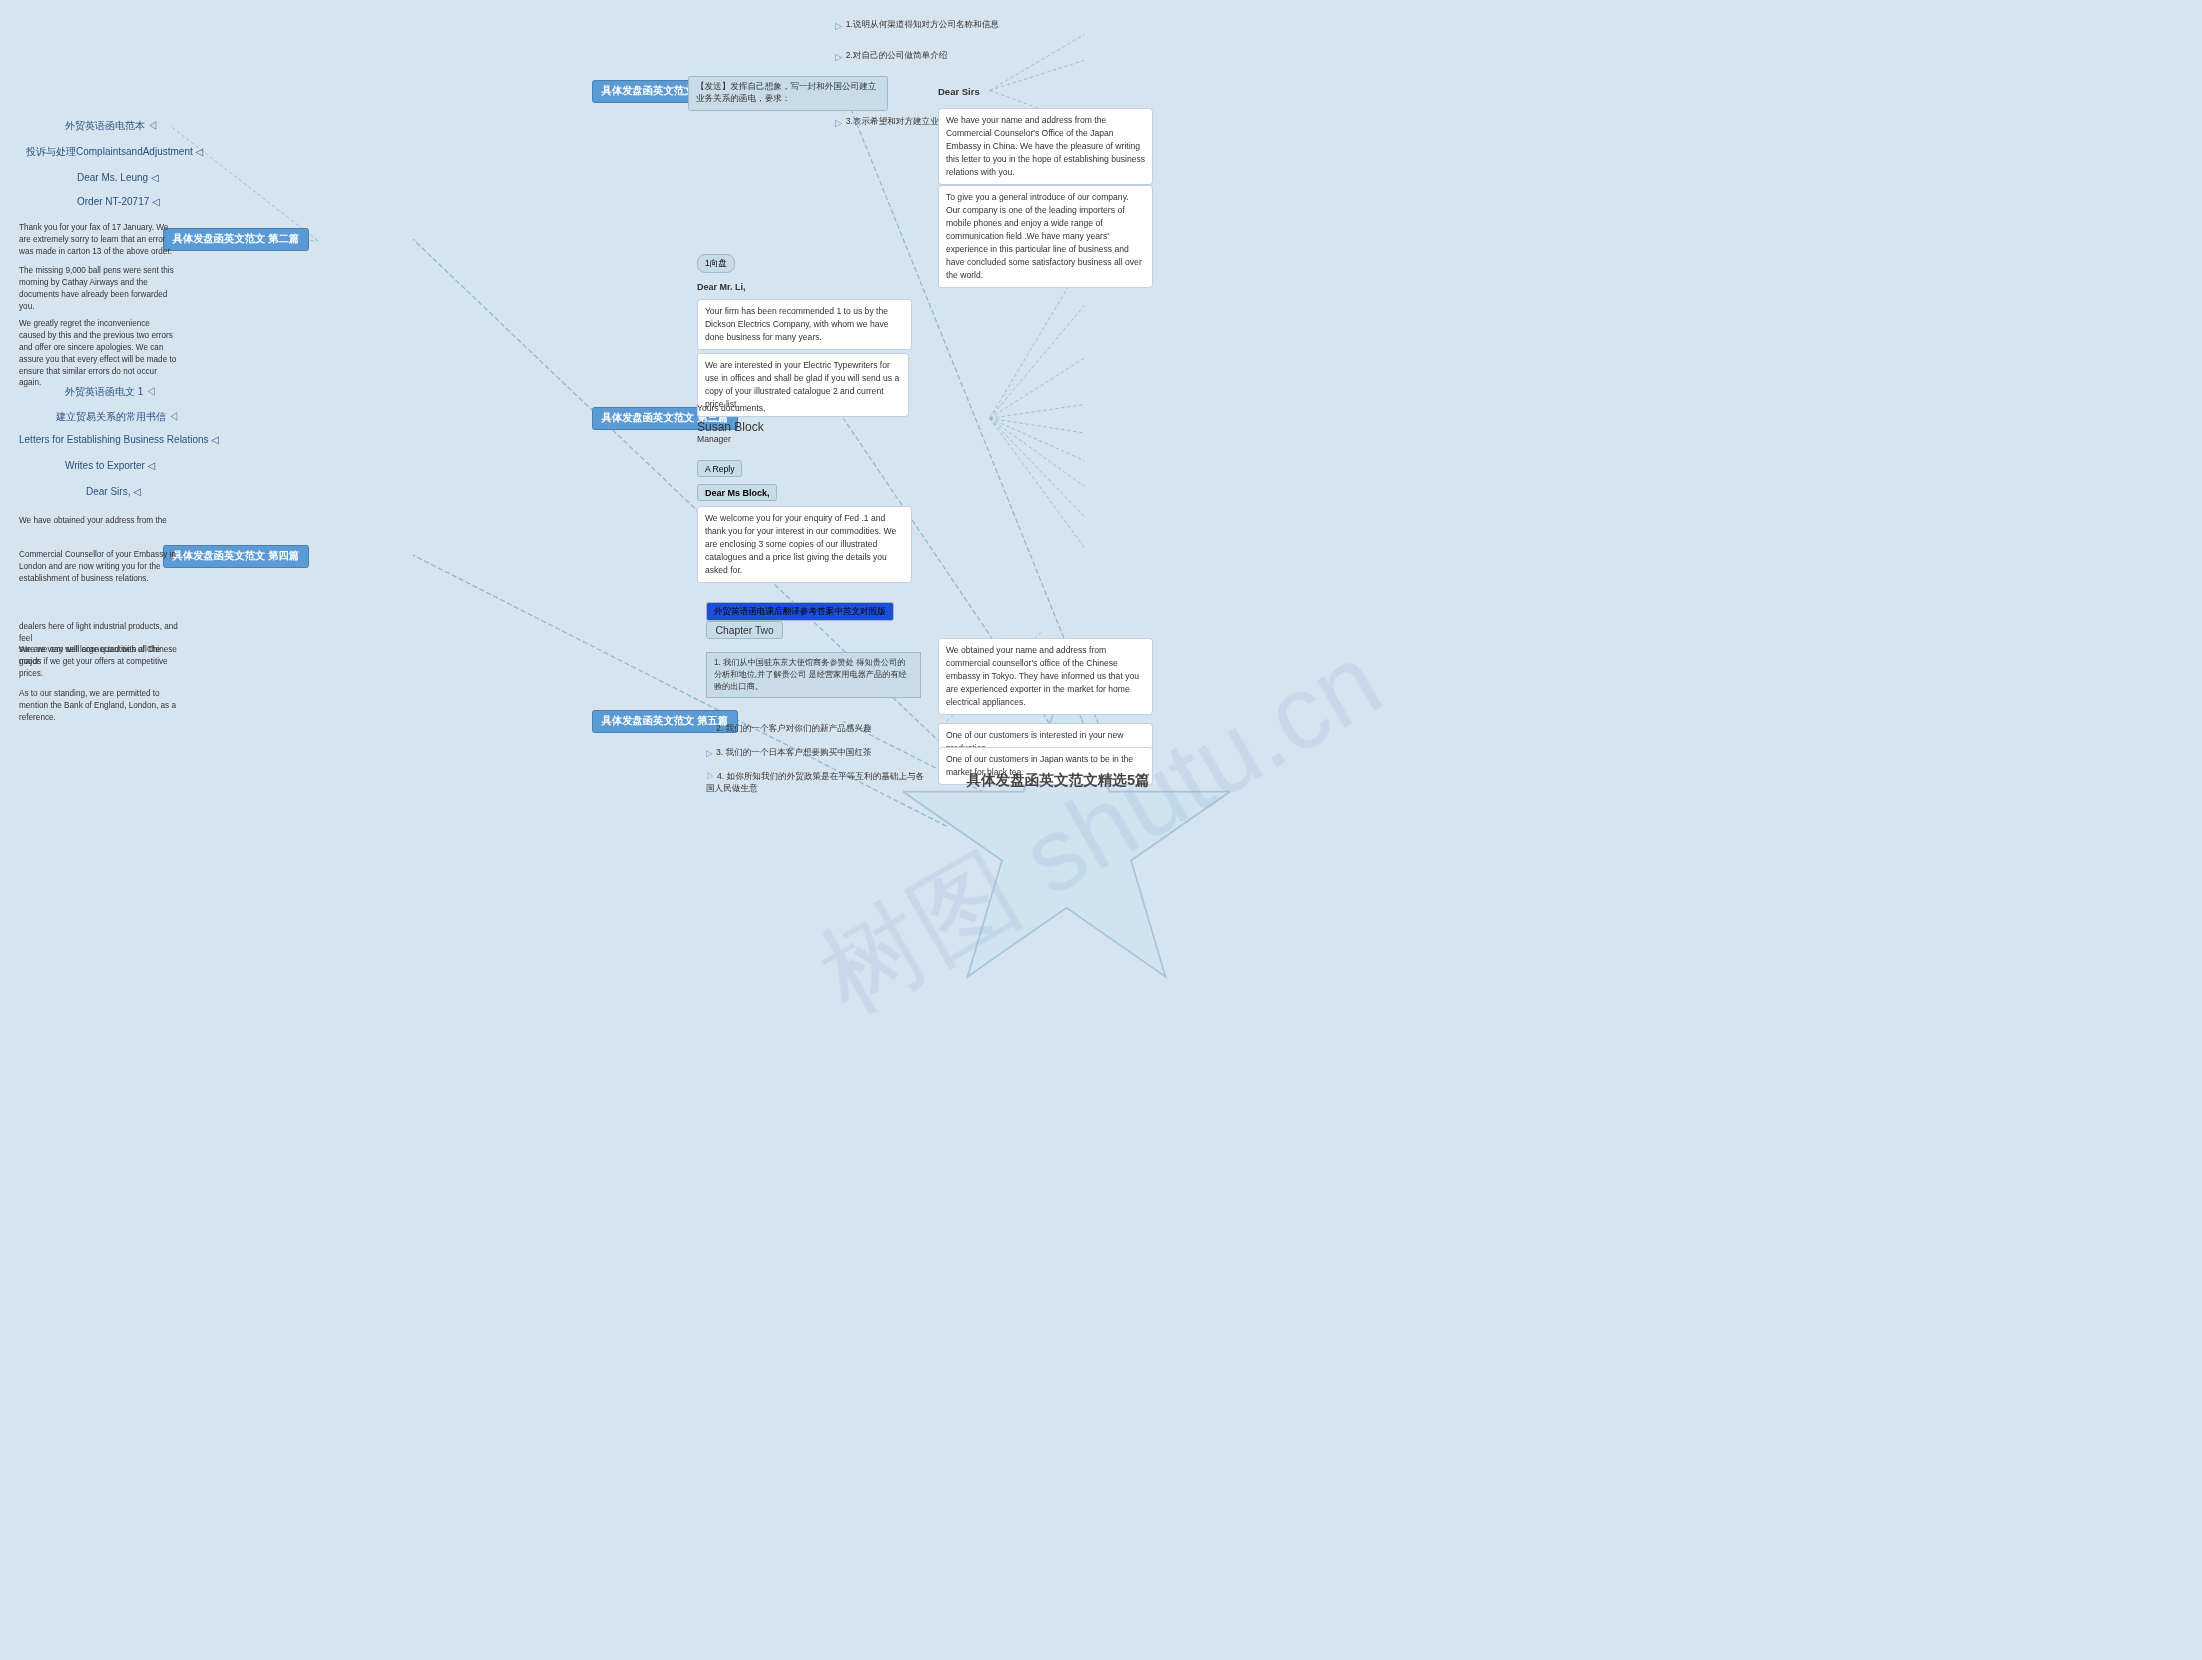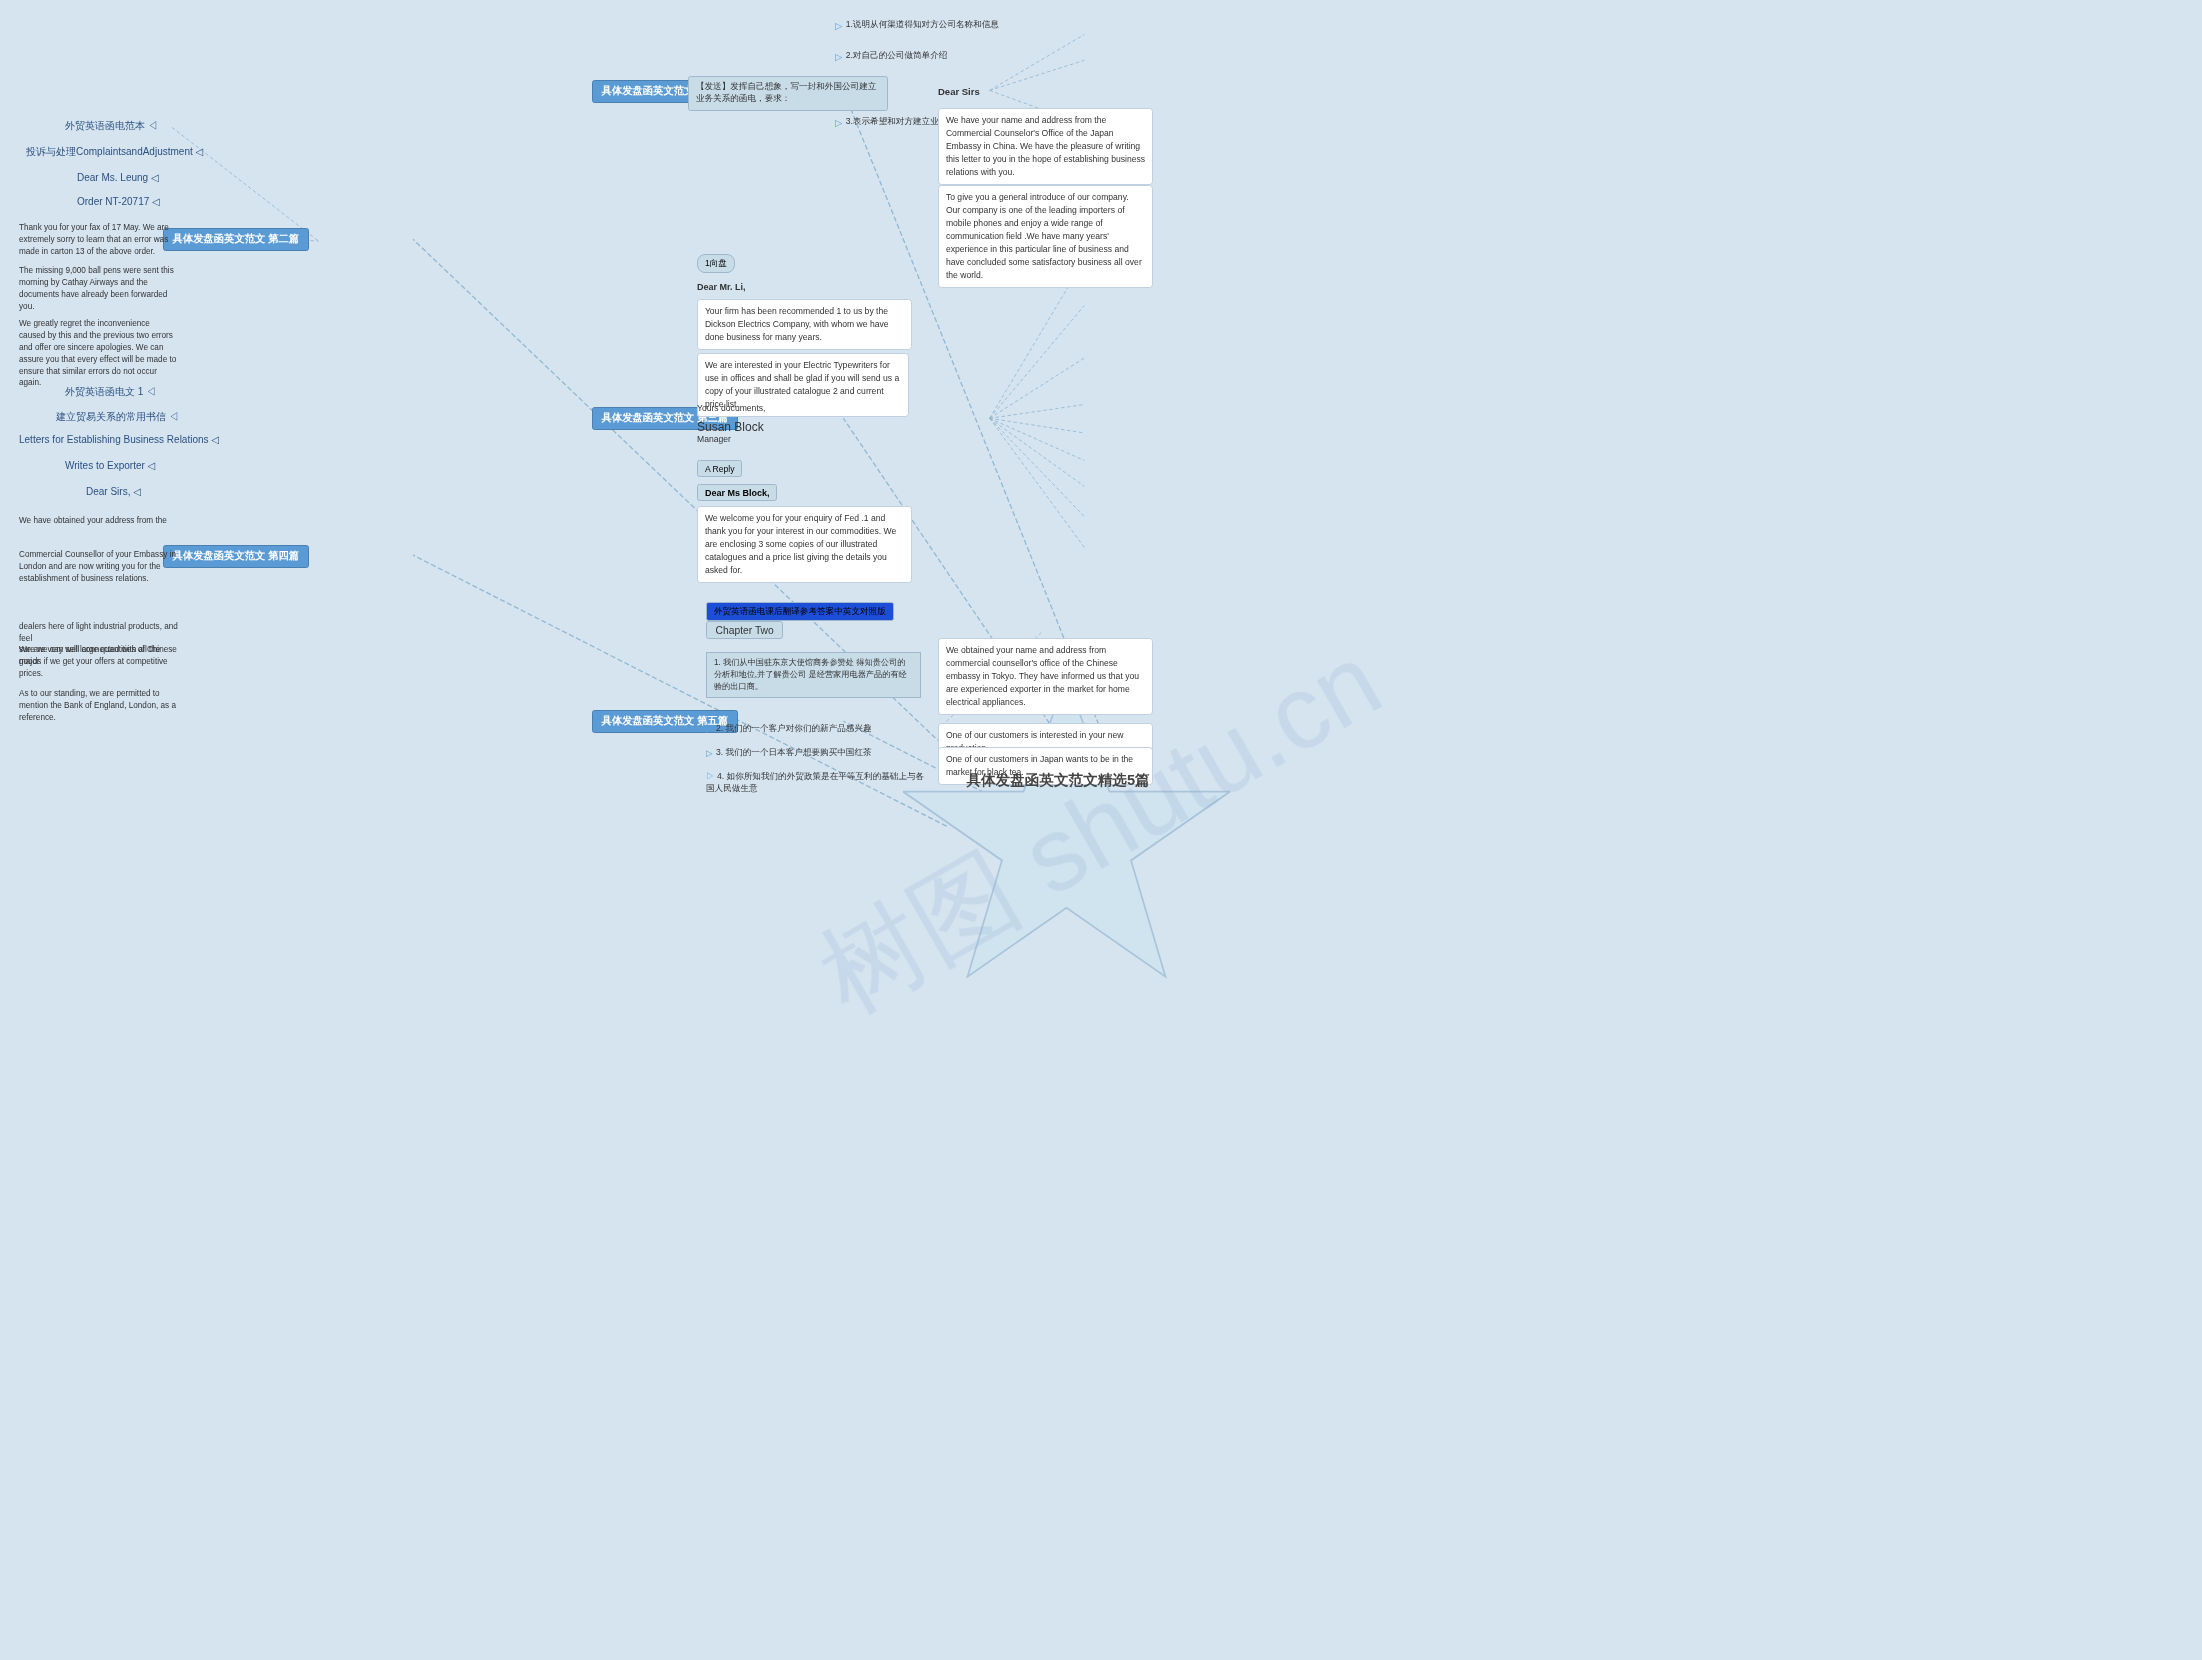--- a/index.html
+++ b/index.html
@@ -166,21 +166,21 @@
   <span>投诉与处理ComplaintsandAdjustment</span> ◁
 </div>
 <div class="el left-item" style="left:77px; top:172px;">
   <span>Dear Ms. Leung</span> ◁
 </div>
 <div class="el left-item" style="left:77px; top:196px;">
   <span>Order NT-20717</span> ◁
 </div>
 
 <div class="el" style="left:19px; top:222px; width:159px; font-size:8.2px; color:#333; line-height:1.45;">
-  <span>Thank you for your fax of 17 May. We are extremely sorry to learn that an error was made in carton 13 of the above order.</span>
+  <span>Thank you for your fax of 17 January. We are extremely sorry to learn that an error was made in carton 13 of the above order.</span>
 </div>
 <div class="el" style="left:19px; top:265px; width:159px; font-size:8.2px; color:#333; line-height:1.45;">
   <span>The missing 9,000 ball pens were sent this morning by Cathay Airways and the documents have already been forwarded you.</span>
 </div>
 <div class="el" style="left:19px; top:318px; width:159px; font-size:8.2px; color:#333; line-height:1.45;">
   <span>We greatly regret the inconvenience caused by this and the previous two errors and offer ore sincere apologies. We can assure you that every effect will be made to ensure that similar errors do not occur again.</span>
 </div>
 
 <div class="el left-item" style="left:65px; top:385px;">
   <span>外贸英语函电文 1</span> ◁

